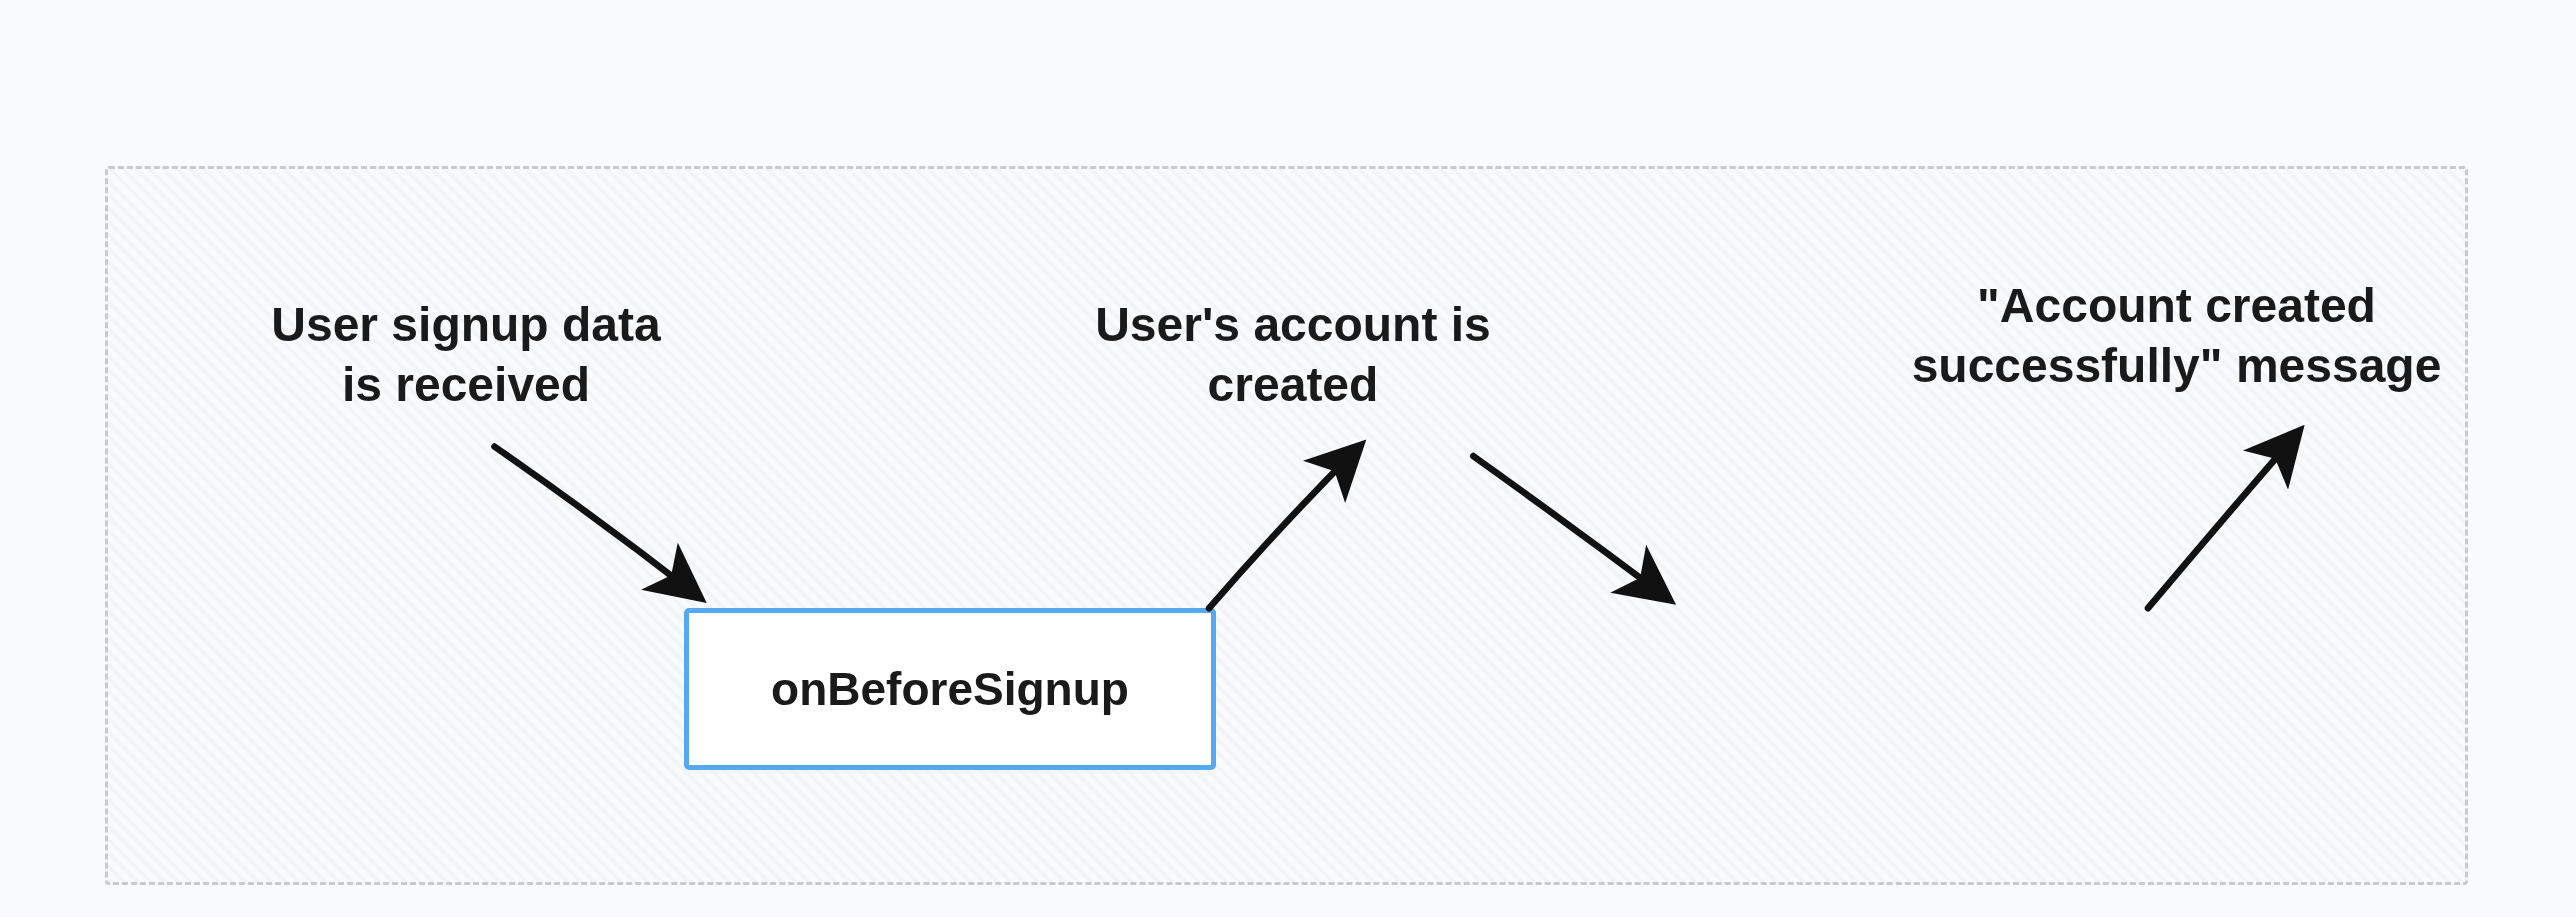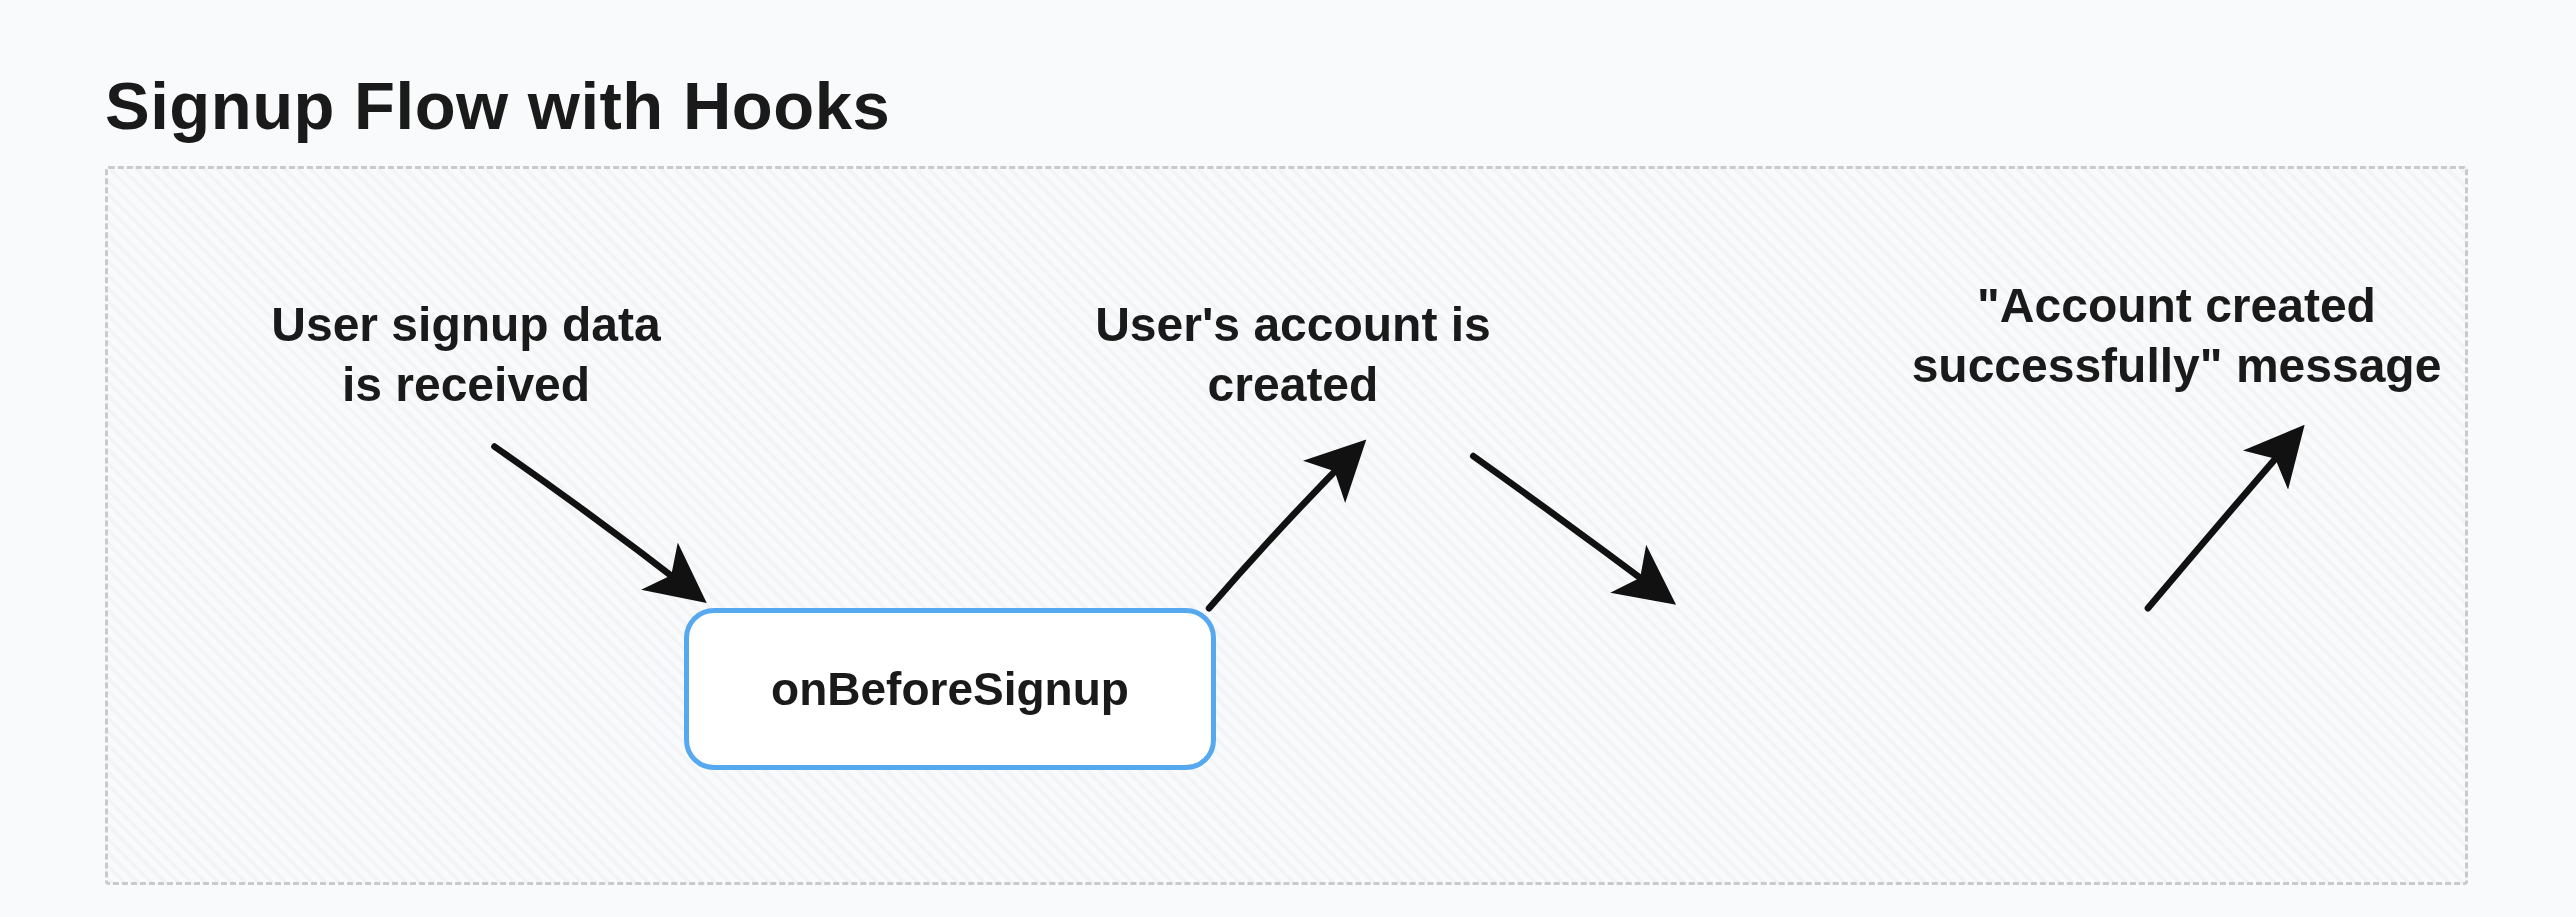--- a/index.html
+++ b/index.html
@@ -39,21 +39,21 @@
     font-size: 48px;
     font-weight: 600;
     text-align: center;
     line-height: 1.25;
     white-space: pre;
   }
   .node {
     position: absolute;
     background: #ffffff;
     border: 5.7px solid #56a8ef;
-    border-radius: 30px;
+    border-radius: 5px;
     display: flex;
     align-items: center;
     justify-content: center;
     font-size: 46px;
     font-weight: 700;
     box-sizing: border-box;
   }
   svg.arrows {
     position: absolute;
     left: 0;
@@ -61,21 +61,20 @@
     width: 2576px;
     height: 917px;
     pointer-events: none;
   }
 </style>
 </head>
 <body>
 
 <div class="wrap">
 
-  <div class="title">Signup Flow with Hooks</div>
 
   <div class="panel"></div>
 
   <div class="label" style="left:181px; top:295px; width:570px;">User signup data
 is received</div>
 
   <div class="label" style="left:1008px; top:295px; width:570px;">User's account is
 created</div>
 
   <div class="label" style="left:1844px; top:276px; width:665px;">"Account created

